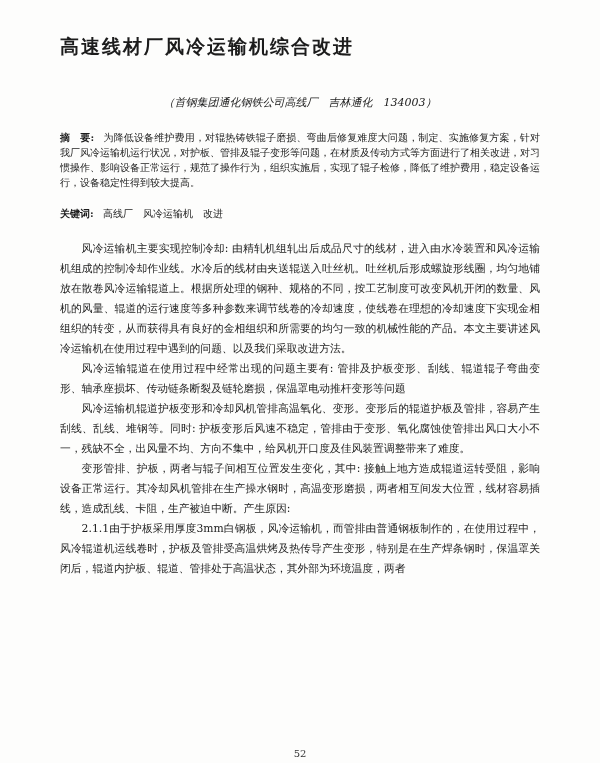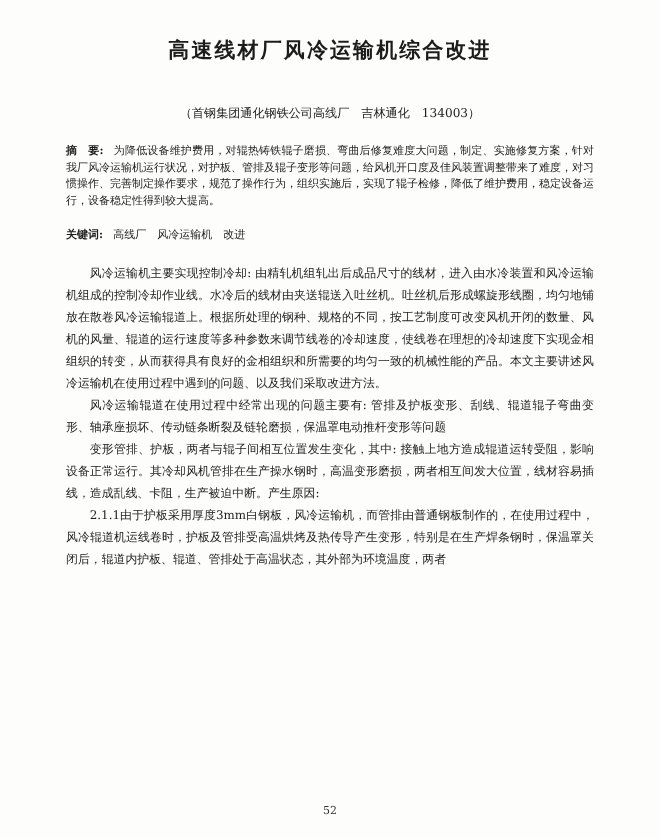--- a/index.html
+++ b/index.html
@@ -14,36 +14,36 @@
     margin: 0 auto;
     background: #fdfdfc;
     box-sizing: border-box;
     padding: 26px 60px 0 60px;
     overflow: hidden;
     font-family: "DejaVu Serif", "Liberation Serif", serif;
     color: #1c1c1c;
   }
   .title {
     margin: 8px 0 36px 0;
-    text-align: center;
     font-size: 19px;
     font-weight: bold;
     letter-spacing: 2px;
     line-height: 1.3;
   }
   .author {
     text-align: center;
     font-size: 12px;
     letter-spacing: 3px;
     margin-bottom: 16px;
   }
   .affiliation {
     text-align: center;
     font-size: 11px;
     margin-bottom: 20px;
+    font-style: italic;
   }
   .abstract {
     margin: 0 0 12px 0;
     font-size: 10px;
     line-height: 15px;
     text-align: justify;
   }
   .abstract .label,
   .keywords .label {
     font-weight: bold;
@@ -56,50 +56,51 @@
   }
   .body-text {
     margin: 0;
     font-size: 10.8px;
     line-height: 20px;
     text-align: justify;
     text-indent: 2em;
   }
   .page-number {
     position: absolute;
-    bottom: 20px;
+    bottom: 4px;
     left: 0;
     right: 0;
     text-align: center;
     font-size: 10px;
     color: #333;
   }
 </style>
 </head>
 <body>
 
 <div class="page">
 
   <h1 class="title">高速线材厂风冷运输机综合改进</h1>
 
 
   <div class="affiliation">（首钢集团通化钢铁公司高线厂　吉林通化　134003）</div>
 
   <p class="abstract">
     <span class="label">摘　要:</span>
-    <span>为降低设备维护费用，对辊热铸铁辊子磨损、弯曲后修复难度大问题，制定、实施修复方案，针对我厂风冷运输机运行状况，对护板、管排及辊子变形等问题，给风机开口度及佳风装置调整带来了难度，对习惯操作、完善制定操作要求，规范了操作行为，组织实施后，实现了辊子检修，降低了维护费用，稳定设备运行，设备稳定性得到较大提高。</span>
+    <span>为降低设备维护费用，对辊热铸铁辊子磨损、弯曲后修复难度大问题，制定、实施修复方案，针对我厂风冷运输机运行状况，对护板、管排及辊子变形等问题，在材质及传动方式等方面进行了相关改进，对习惯操作、影响设备正常运行，规范了操作行为，组织实施后，实现了辊子检修，降低了维护费用，稳定设备运行，设备稳定性得到较大提高。</span>
   </p>
 
   <p class="keywords">
     <span class="label">关键词:</span>
     <span>高线厂　风冷运输机　改进</span>
   </p>
 
   <p class="body-text">风冷运输机主要实现控制冷却: 由精轧机组轧出后成品尺寸的线材，进入由水冷装置和风冷运输机组成的控制冷却作业线。水冷后的线材由夹送辊送入吐丝机。吐丝机后形成螺旋形线圈，均匀地铺放在散卷风冷运输辊道上。根据所处理的钢种、规格的不同，按工艺制度可改变风机开闭的数量、风机的风量、辊道的运行速度等多种参数来调节线卷的冷却速度，使线卷在理想的冷却速度下实现金相组织的转变，从而获得具有良好的金相组织和所需要的均匀一致的机械性能的产品。本文主要讲述风冷运输机在使用过程中遇到的问题、以及我们采取改进方法。</p>
 
   <p class="body-text">风冷运输辊道在使用过程中经常出现的问题主要有: 管排及护板变形、刮线、辊道辊子弯曲变形、轴承座损坏、传动链条断裂及链轮磨损，保温罩电动推杆变形等问题</p>
 
+  <p class="body-text">风冷运输机辊道护板变形和冷却风机管排高温氧化、变形。变形后的辊道护板及管排，容易产生刮线、乱线、堆钢等。同时: 护板变形后风速不稳定，管排由于变形、氧化腐蚀使管排出风口大小不一，残缺不全，出风量不均、方向不集中，给风机开口度及佳风装置调整带来了难度。</p>
   <p class="body-text">变形管排、护板，两者与辊子间相互位置发生变化，其中: 接触上地方造成辊道运转受阻，影响设备正常运行。其冷却风机管排在生产操水钢时，高温变形磨损，两者相互间发大位置，线材容易插线，造成乱线、卡阻，生产被迫中断。产生原因:</p>
   <p class="body-text">2.1.1由于护板采用厚度3mm白钢板，风冷运输机，而管排由普通钢板制作的，在使用过程中，风冷辊道机运线卷时，护板及管排受高温烘烤及热传导产生变形，特别是在生产焊条钢时，保温罩关闭后，辊道内护板、辊道、管排处于高温状态，其外部为环境温度，两者</p>
 
   <div class="page-number">52</div>
 
 </div>
 
 </body></html>

